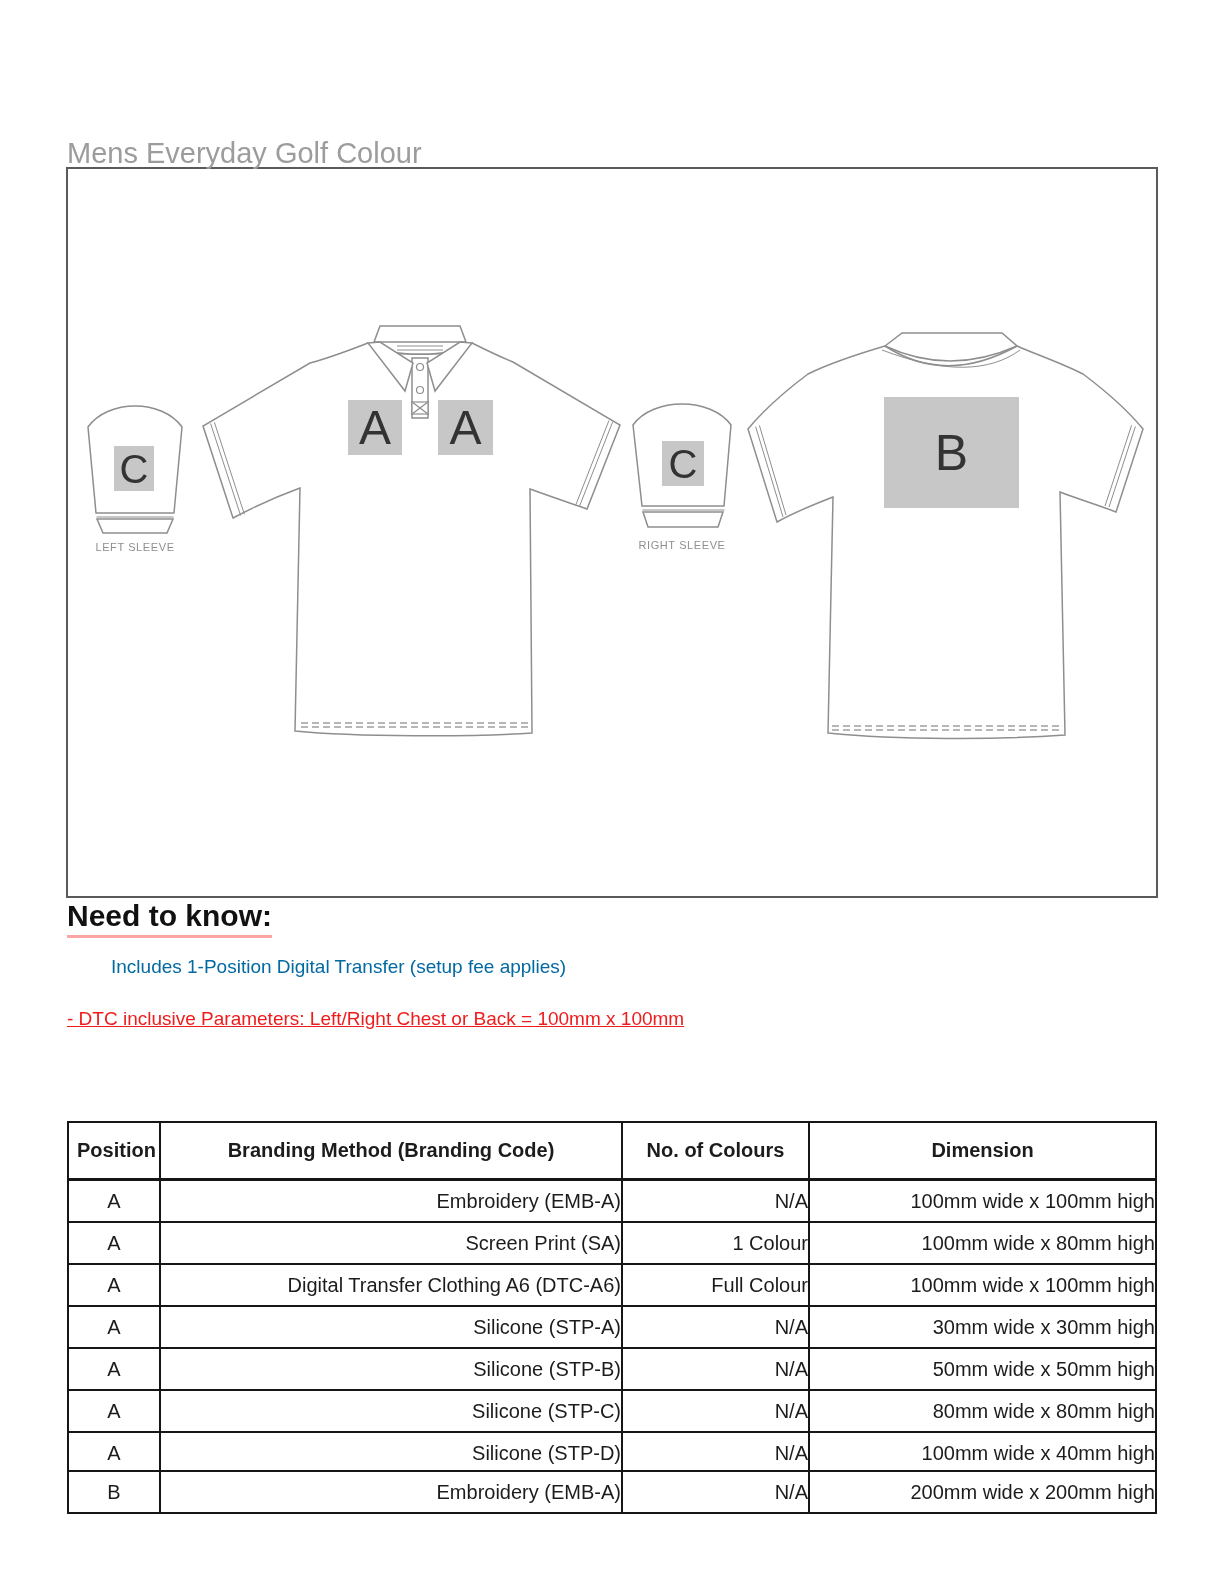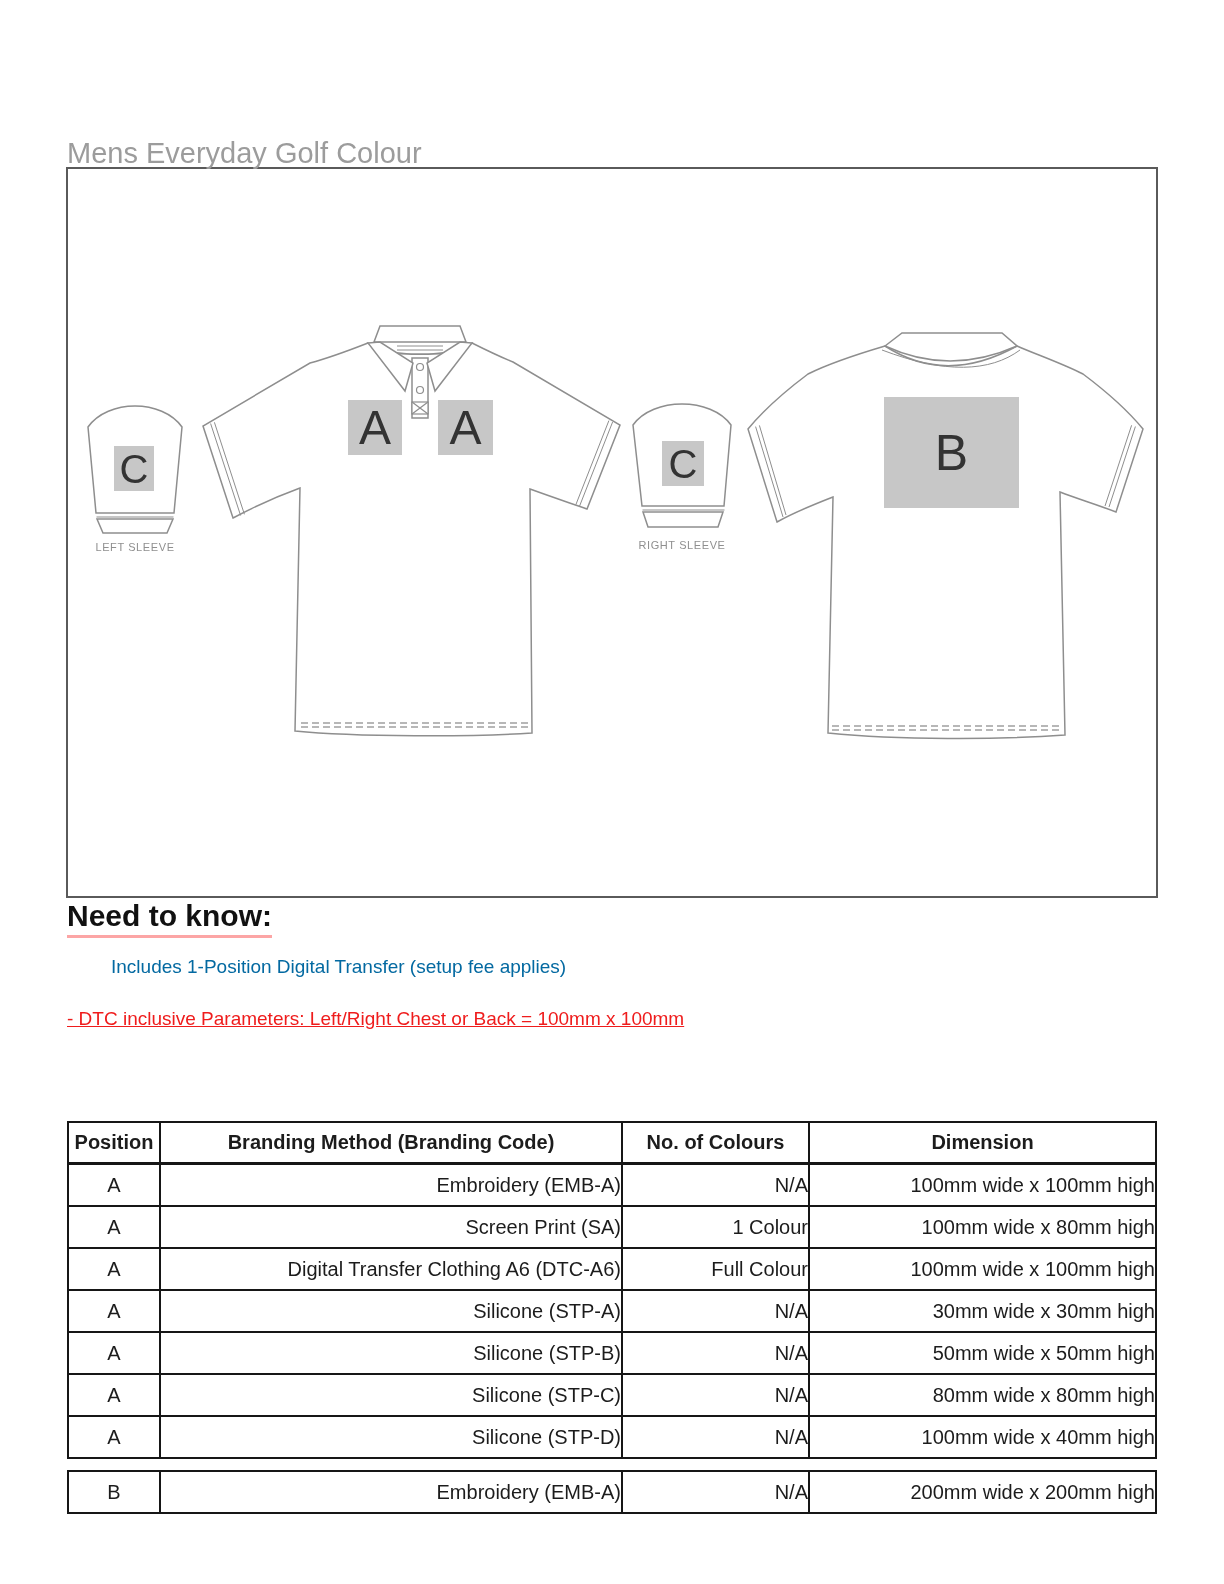--- a/index.html
+++ b/index.html
@@ -41,21 +41,21 @@
   .note-line1{left:67px;top:956px;font-size:19px;color:#0369a1;margin-left:44px;}
   .note-line2{left:67px;top:1008px;font-size:19px;text-decoration:underline;}
   table.spec{
     border-collapse:collapse;table-layout:fixed;width:1088px;background:#ffffff;
     font-size:20px;color:#1c1c1c;
   }
   table.spec td,table.spec th{
     border:2px solid #161616;height:40px;padding:0 0 0 9px;text-align:right;vertical-align:middle;
     overflow:hidden;white-space:nowrap;
   }
-  table.spec th{font-weight:bold;text-align:center;padding:0;border-bottom:3px solid #161616;height:39px;}
+  table.spec th{font-weight:bold;text-align:center;padding:8px;border-bottom:3px solid #161616;height:39px;}
   table.spec td.pos{text-align:center;padding:0;}
   .t1{left:67px;top:1121px;}
   .t2{left:67px;top:1470px;}
   .col-pos{width:92px;}.col-method{width:462px;}.col-colours{width:187px;}.col-dim{width:347px;}
 </style>
 </head>
 <body>
 
 <div class="page">
 

